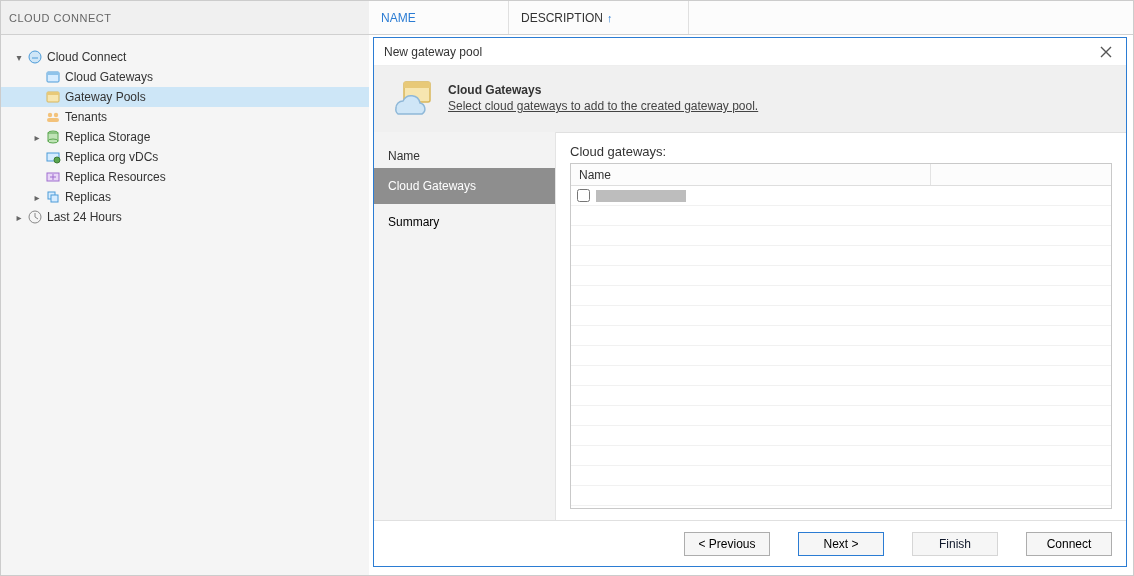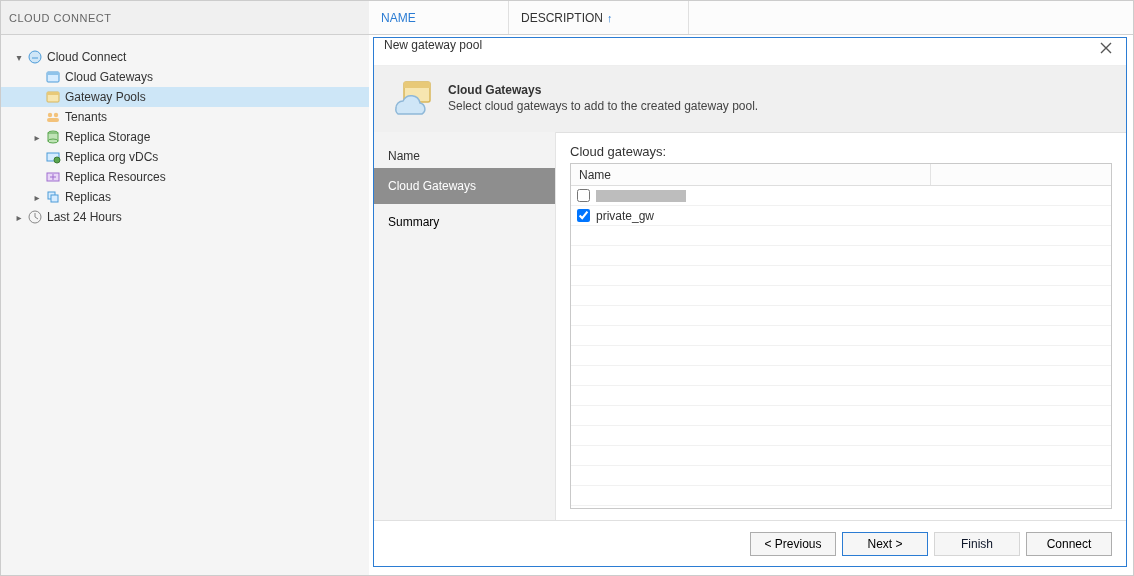--- a/index.html
+++ b/index.html
@@ -16,46 +16,46 @@
   .ticon { width:16px; height:16px; display:inline-flex; align-items:center; justify-content:center; margin-right:4px; }
   .tree-label { font-size:12px; }
 
   .right-panel { position:absolute; left:368px; top:0; right:0; height:100%; background:#fff; }
   .col-header { height:34px; display:flex; align-items:center; border-bottom:1px solid #d0d0d0; background:#fcfcfc; }
   .col-cell { height:100%; display:flex; align-items:center; padding:0 12px; font-size:12px; border-right:1px solid #e0e0e0; }
   .col-cell.active { color:#2b7cd3; }
   .sort-arrow { margin-left:4px; color:#2b7cd3; font-size:11px; }
 
   .dialog { position:absolute; left:372px; top:36px; width:754px; height:530px; border:1px solid #2b7cd3; background:#fff; box-shadow:0 0 0 rgba(0,0,0,0); }
-  .dlg-title { height:28px; display:flex; padding:0 8px 0 10px; font-size:12px; color:#333; border-bottom:1px solid #eee; }
+  .dlg-title { height:28px; display:flex; align-items:center; padding:0 8px 0 10px; font-size:12px; color:#333; border-bottom:1px solid #eee; }
   .dlg-title .spacer { flex:1; }
   .dlg-close { width:24px; height:20px; display:flex; align-items:center; justify-content:center; cursor:pointer; }
   .dlg-head { background:#f0f0f0; padding:12px 16px 14px 16px; display:flex; align-items:center; border-bottom:1px solid #e0e0e0; }
   .dlg-head-icon { width:44px; height:40px; margin-right:14px; flex-shrink:0; }
   .dlg-head-title { font-weight:600; font-size:12px; margin-bottom:2px; }
-  .dlg-head-desc { font-size:12px; color:#444; }
+  .dlg-head-desc { font-size:12px; color:#444;text-decoration:underline; }
 
   .dlg-body { position:absolute; left:0; right:0; top:94px; bottom:46px; display:flex; }
   .wiz-steps { width:182px; background:#f3f3f3; border-right:1px solid #e4e4e4; padding-top:12px; }
   .wiz-step { height:36px; display:flex; align-items:center; padding-left:14px; font-size:12px; color:#000000; }
   .wiz-step.header { color:#333; height:24px; padding-left:14px; }
   .wiz-step.current { background:#8e8e8e; color:#fff; }
   .wiz-content { flex:1; padding:12px 14px 10px 14px; position:relative; }
   .cg-label { font-size:13px; margin-bottom:4px; }
   .cg-grid { border:1px solid #c9c9c9; height:346px; background:#fff; display:flex; flex-direction:column; }
   .cg-grid-head { display:flex; height:22px; background:#fcfcfc; border-bottom:1px solid #dedede; }
   .cg-grid-head .gh { padding:0 8px; display:flex; align-items:center; font-size:12px; border-right:1px solid #e3e3e3; }
   .gh.name { flex:0 0 360px; }
   .gh.rest { flex:1; border-right:none; }
   .cg-rows { flex:1; overflow:hidden; }
   .cg-row { height:20px; display:flex; align-items:center; padding-left:6px; border-bottom:1px solid #f1f1f1; }
   .cg-row input[type=checkbox]{ margin:0 6px 0 0; width:13px; height:13px; }
   .redact { display:inline-block; height:12px; width:90px; background:#bdbdbd; }
 
-  .dlg-foot { position:absolute; left:0; right:0; bottom:0; height:46px; border-top:1px solid #e0e0e0; display:flex; align-items:center; justify-content:flex-end; padding-right:14px; gap:6px; background:#fff; }
+  .dlg-foot { position:absolute; left:0; right:0; bottom:0; height:46px; border-top:1px solid #e0e0e0; display:flex; align-items:center; justify-content:flex-end; padding-right:14px; gap:28px; background:#fff; }
   .btn { min-width:86px; height:24px; border:1px solid #adadad; background:#f6f6f6; font-size:12px; cursor:pointer; }
   .btn.primary { border:1.5px solid #2b7cd3; }
   .btn:disabled { color:#0f172a; border-color:#d6d6d6; background:#f6f6f6; cursor:default; }
 </style>
 </head>
 <body>
 
 <div class="left-panel">
   <div class="left-header">CLOUD CONNECT</div>
   <div class="tree" id="tree">
@@ -214,24 +214,20 @@
       <div class="cg-grid">
         <div class="cg-grid-head">
           <div class="gh name">Name</div>
           <div class="gh rest"></div>
         </div>
         <div class="cg-rows" id="cgrows">
             <div class="cg-row">
               <input type="checkbox" style="">
               <span class="redact"></span>
             </div>
-            <div class="cg-row">
-              <input type="checkbox" checked="" style="">
-              <span>private_gw</span>
-            </div>
             <div class="cg-row"></div>
             <div class="cg-row"></div>
             <div class="cg-row"></div>
             <div class="cg-row"></div>
             <div class="cg-row"></div>
             <div class="cg-row"></div>
             <div class="cg-row"></div>
             <div class="cg-row"></div>
             <div class="cg-row"></div>
             <div class="cg-row"></div>

